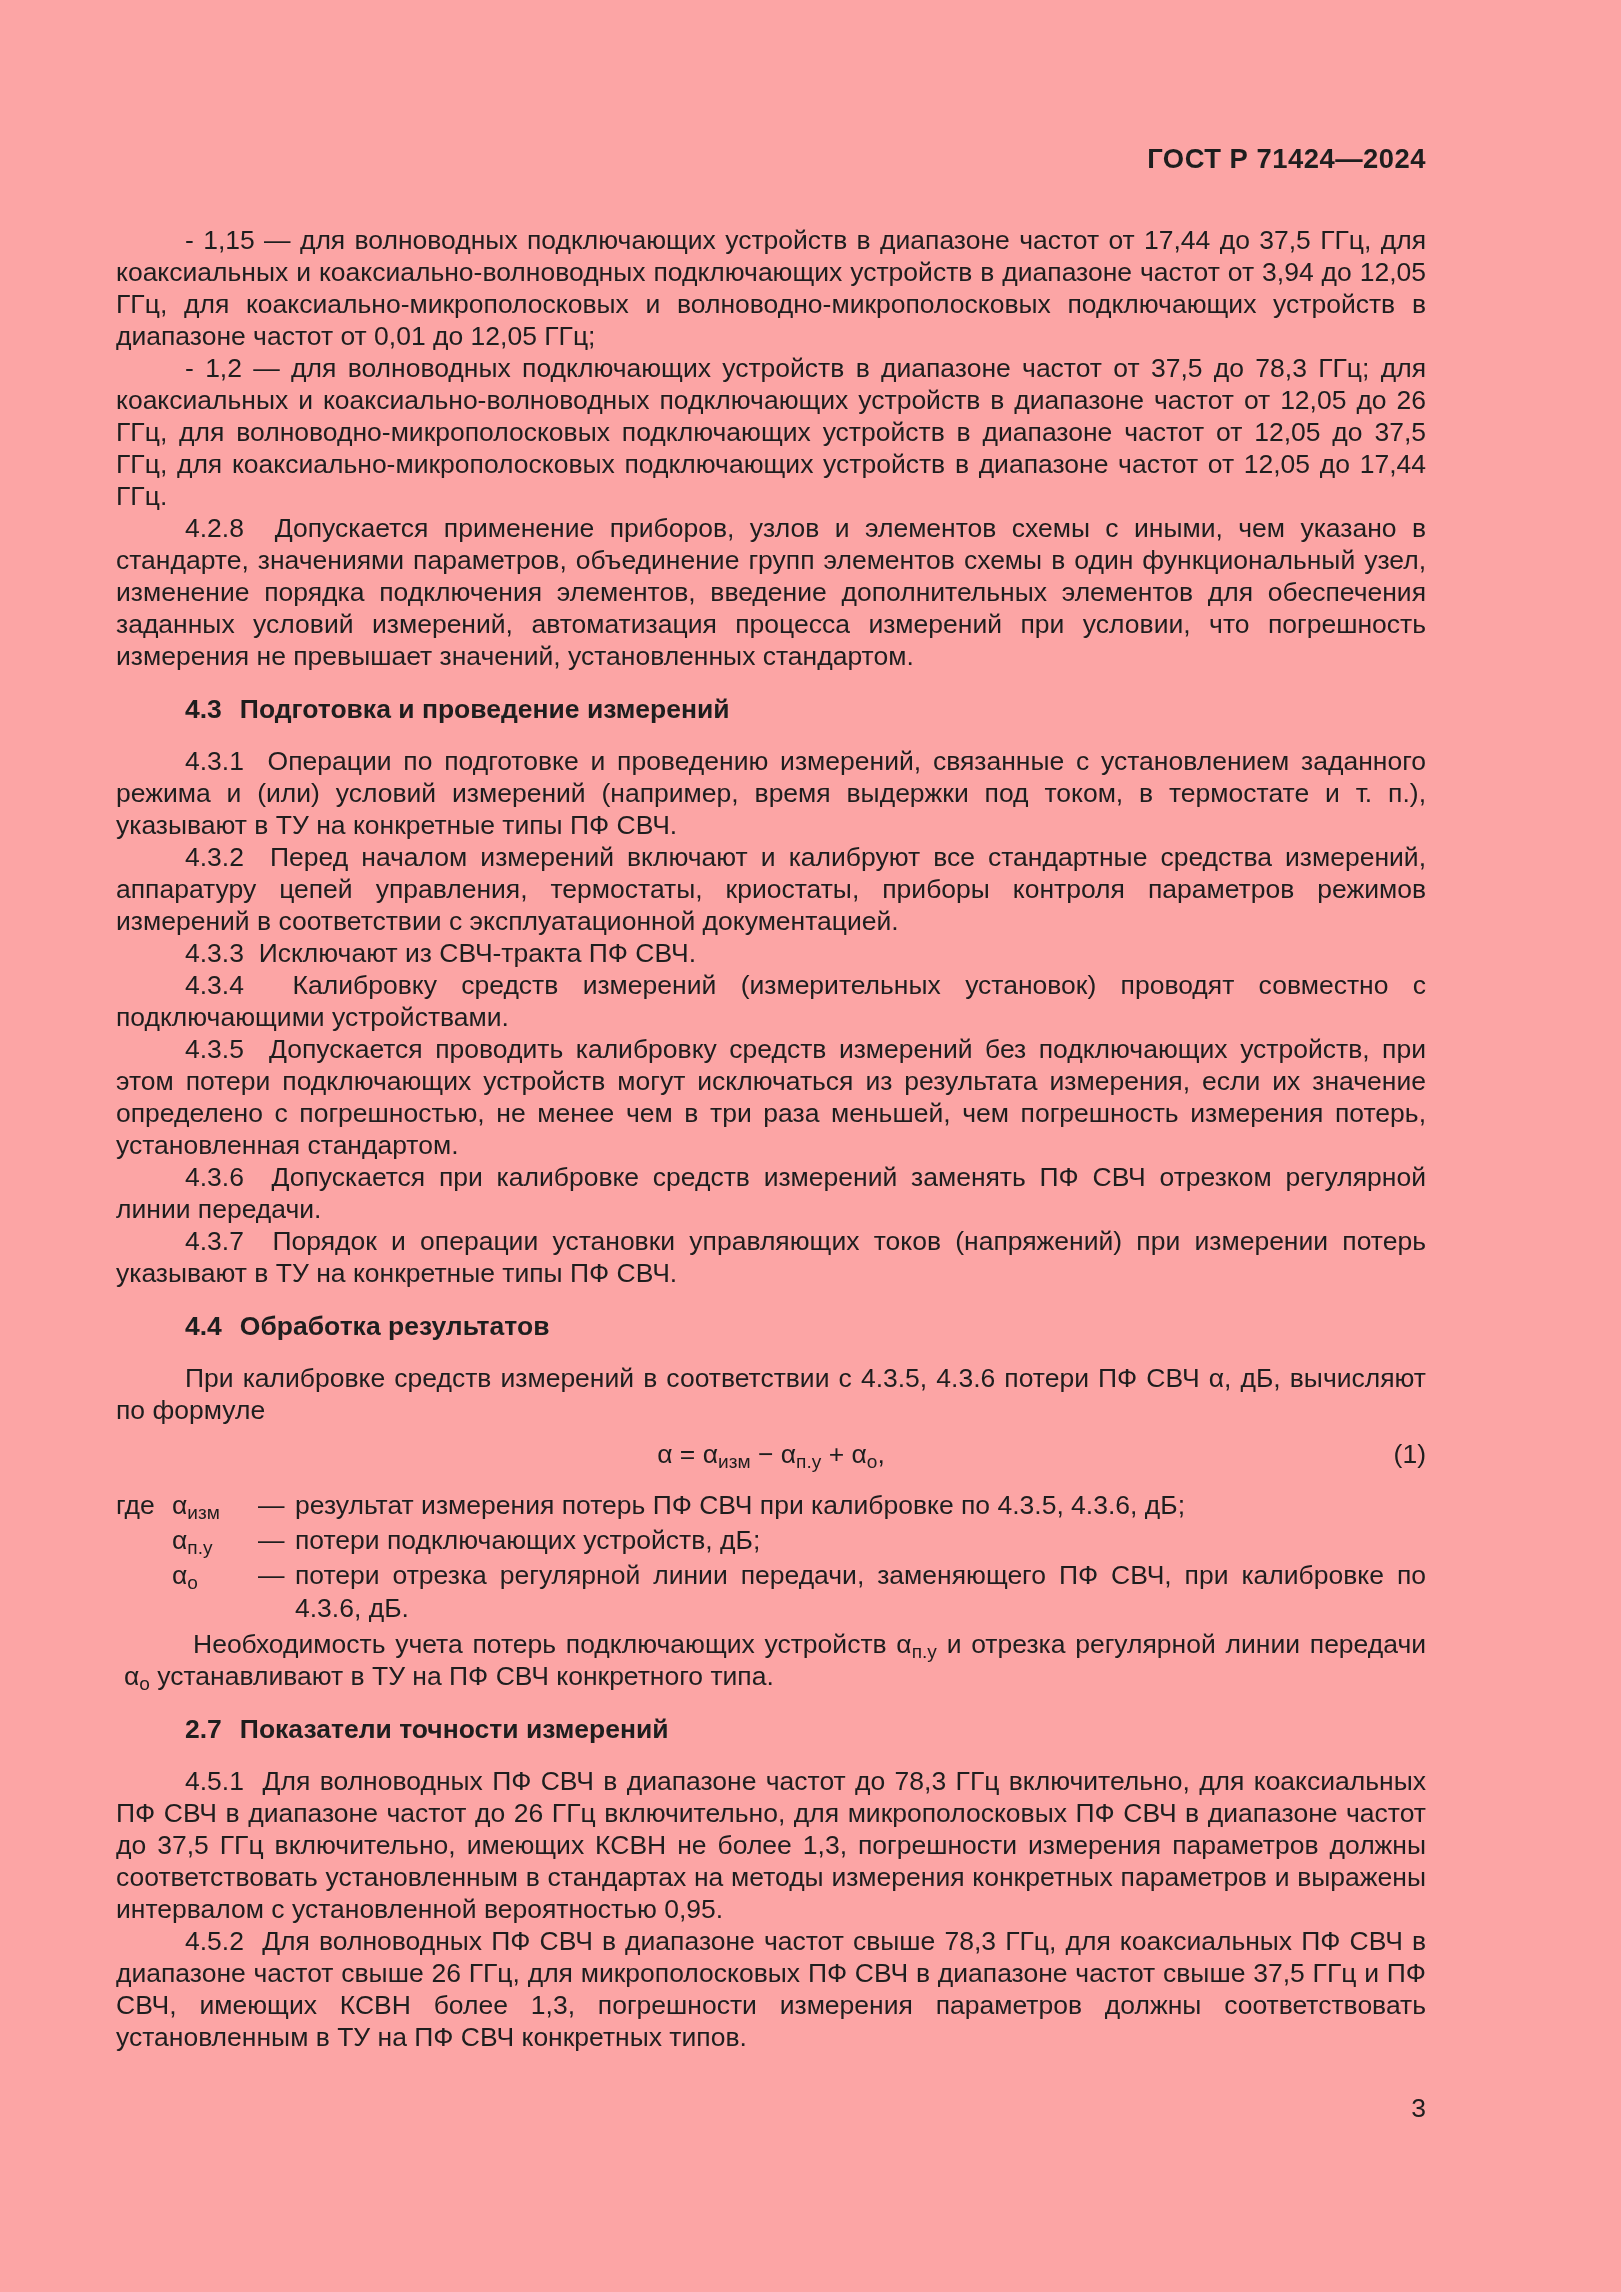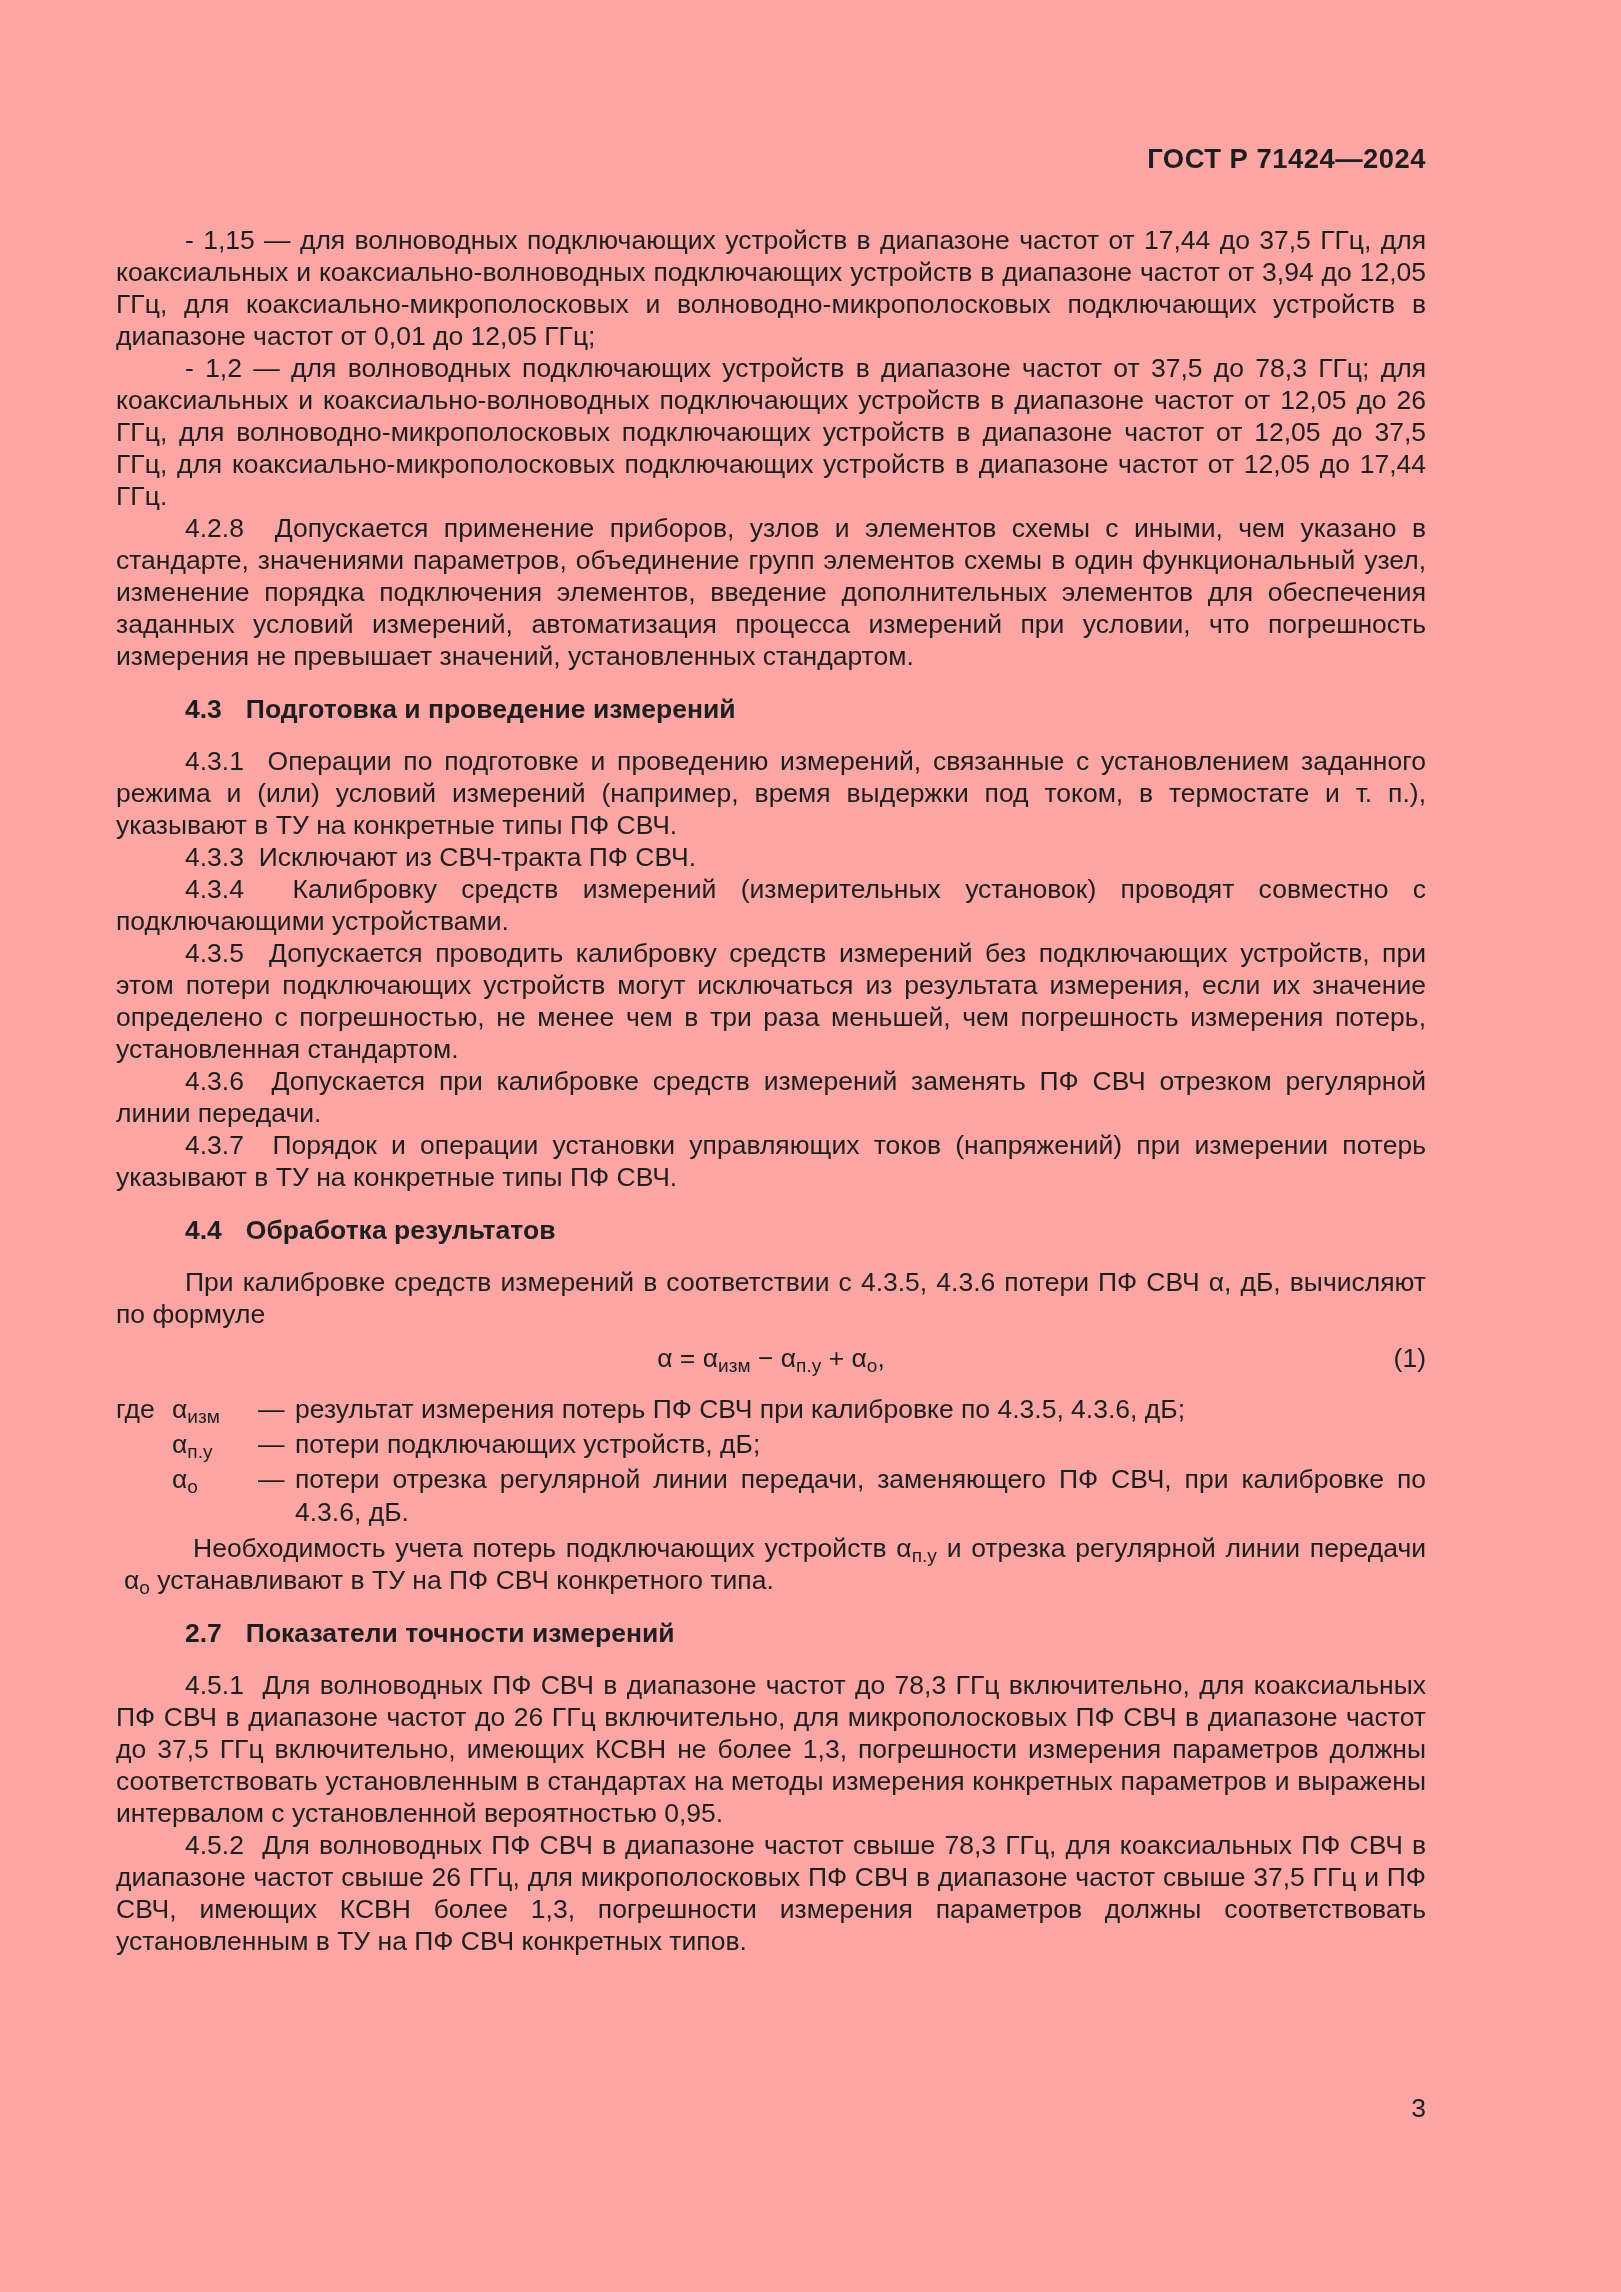--- a/index.html
+++ b/index.html
@@ -33,21 +33,21 @@
     line-height: 32px;
     text-align: justify;
   }
   .para { margin: 0; text-indent: 69px; }
   .section-heading {
     margin: 20.6px 0;
     font-weight: 700;
     text-indent: 69px;
     text-align: left;
   }
-  .section-heading .heading-label { margin-left: 24px; }
+  .section-heading .heading-label { margin-left: 18px; }
   .formula-row {
     position: relative;
     margin: 5.9px 0 11.8px 0;
     height: 45px;
     line-height: 45px;
     text-align: center;
     text-indent: 0;
   }
   .formula-number { position: absolute; right: 0; top: 0; }
   .def-row { display: flex; line-height: 33px; margin-bottom: 2px; justify-content: center; }
@@ -82,20 +82,21 @@
 
   <div class="text-block">
 
     <p class="para">- 1,15 — для волноводных подключающих устройств в диапазоне частот от 17,44 до 37,5 ГГц, для коаксиальных и коаксиально-волноводных подключающих устройств в диапазоне частот от 3,94 до 12,05 ГГц, для коаксиально-микрополосковых и волноводно-микрополосковых подключающих устройств в диапазоне частот от 0,01 до 12,05 ГГц;</p>
     <p class="para">- 1,2 — для волноводных подключающих устройств в диапазоне частот от 37,5 до 78,3 ГГц; для коаксиальных и коаксиально-волноводных подключающих устройств в диапазоне частот от 12,05 до 26 ГГц, для волноводно-микрополосковых подключающих устройств в диапазоне частот от 12,05 до 37,5 ГГц, для коаксиально-микрополосковых подключающих устройств в диапазоне частот от 12,05 до 17,44 ГГц.</p>
     <p class="para">4.2.8&nbsp; Допускается применение приборов, узлов и элементов схемы с иными, чем указано в стандарте, значениями параметров, объединение групп элементов схемы в один функциональный узел, изменение порядка подключения элементов, введение дополнительных элементов для обеспечения заданных условий измерений, автоматизация процесса измерений при условии, что погрешность измерения не превышает значений, установленных стандартом.</p>
 
     <p class="section-heading"><span>4.3</span><span class="heading-label">Подготовка и проведение измерений</span></p>
 
     <p class="para">4.3.1&nbsp; Операции по подготовке и проведению измерений, связанные с установлением заданного режима и (или) условий измерений (например, время выдержки под током, в термостате и т. п.), указывают в ТУ на конкретные типы ПФ СВЧ.</p>
+    <p class="para">4.3.2&nbsp; Перед началом измерений включают и калибруют все стандартные средства измерений, аппаратуру цепей управления, термостаты, криостаты, приборы контроля параметров режимов измерений в соответствии с эксплуатационной документацией.</p>
     <p class="para">4.3.3&nbsp; Исключают из СВЧ-тракта ПФ СВЧ.</p>
     <p class="para">4.3.4&nbsp; Калибровку средств измерений (измерительных установок) проводят совместно с подключающими устройствами.</p>
     <p class="para">4.3.5&nbsp; Допускается проводить калибровку средств измерений без подключающих устройств, при этом потери подключающих устройств могут исключаться из результата измерения, если их значение определено с погрешностью, не менее чем в три раза меньшей, чем погрешность измерения потерь, установленная стандартом.</p>
     <p class="para">4.3.6&nbsp; Допускается при калибровке средств измерений заменять ПФ СВЧ отрезком регулярной линии передачи.</p>
     <p class="para">4.3.7&nbsp; Порядок и операции установки управляющих токов (напряжений) при измерении потерь указывают в ТУ на конкретные типы ПФ СВЧ.</p>
 
     <p class="section-heading"><span>4.4</span><span class="heading-label">Обработка результатов</span></p>
 
     <p class="para">При калибровке средств измерений в соответствии с 4.3.5, 4.3.6 потери ПФ СВЧ α, дБ, вычисляют по формуле</p>
 

